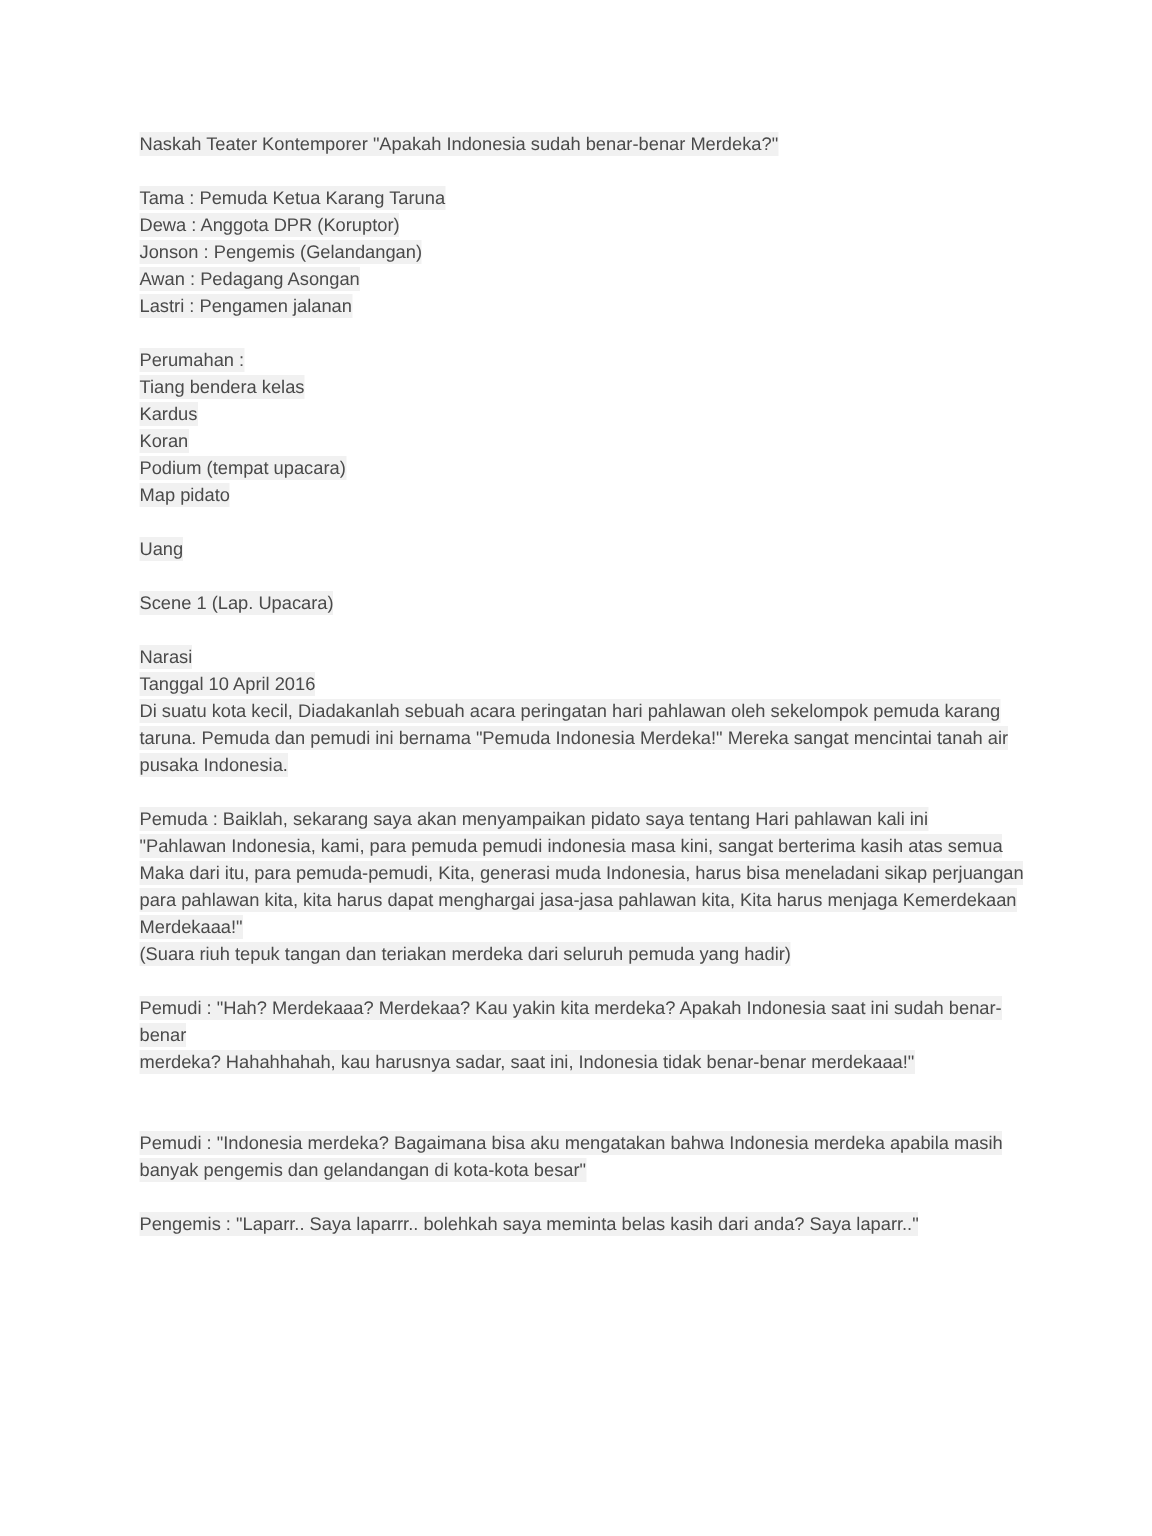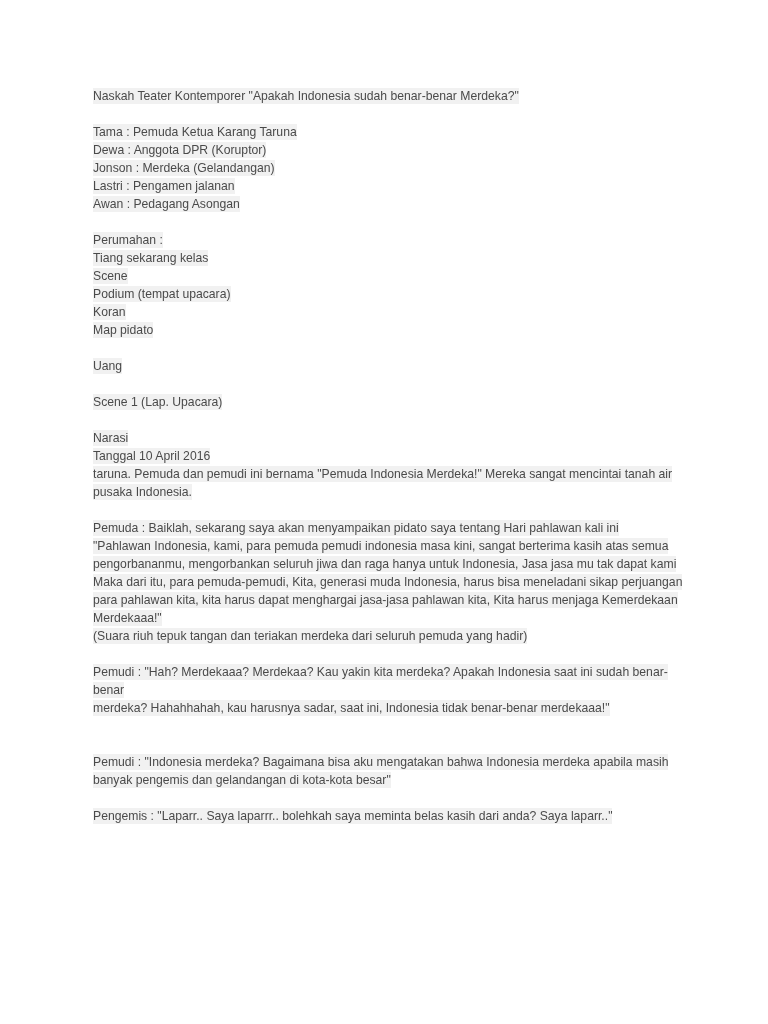--- a/index.html
+++ b/index.html
@@ -21,50 +21,50 @@
 </head>
 <body>
 
 <div class="page">
   <span class="line"><span class="hl">Naskah Teater Kontemporer "Apakah Indonesia sudah benar-benar Merdeka?"</span></span>
   <span class="line blank"></span>
 
   <div>
     <span class="line"><span class="hl">Tama : Pemuda Ketua Karang Taruna</span></span>
     <span class="line"><span class="hl">Dewa : Anggota DPR (Koruptor)</span></span>
-    <span class="line"><span class="hl">Jonson : Merdeka (Gelandangan)</span></span>
+    <span class="line"><span class="hl">Jonson : Pengemis (Gelandangan)</span></span>
+    <span class="line"><span class="hl">Awan : Pedagang Asongan</span></span>
     <span class="line"><span class="hl">Lastri : Pengamen jalanan</span></span>
-    <span class="line"><span class="hl">Awan : Pedagang Asongan</span></span>
   </div>
   <span class="line blank"></span>
 
   <div>
     <span class="line"><span class="hl">Perumahan :</span></span>
-    <span class="line"><span class="hl">Tiang sekarang kelas</span></span>
-    <span class="line"><span class="hl">Scene</span></span>
+    <span class="line"><span class="hl">Tiang bendera kelas</span></span>
+    <span class="line"><span class="hl">Kardus</span></span>
+    <span class="line"><span class="hl">Koran</span></span>
     <span class="line"><span class="hl">Podium (tempat upacara)</span></span>
-    <span class="line"><span class="hl">Koran</span></span>
     <span class="line"><span class="hl">Map pidato</span></span>
     <span class="line blank"></span>
     <span class="line"><span class="hl">Uang</span></span>
   </div>
   <span class="line blank"></span>
 
   <div>
     <span class="line"><span class="hl">Scene 1 (Lap. Upacara)</span></span>
     <span class="line blank"></span>
     <span class="line"><span class="hl">Narasi</span></span>
     <span class="line"><span class="hl">Tanggal 10 April 2016</span></span>
+    <span class="line"><span class="hl">Di suatu kota kecil, Diadakanlah sebuah acara peringatan hari pahlawan oleh sekelompok pemuda karang</span></span>
     <span class="line"><span class="hl">taruna. Pemuda dan pemudi ini bernama "Pemuda Indonesia Merdeka!" Mereka sangat mencintai tanah air</span></span>
     <span class="line"><span class="hl">pusaka Indonesia.</span></span>
     <span class="line blank"></span>
 
     <span class="line"><span class="hl">Pemuda : Baiklah, sekarang saya akan menyampaikan pidato saya tentang Hari pahlawan kali ini</span></span>
     <span class="line"><span class="hl">"Pahlawan Indonesia, kami, para pemuda pemudi indonesia masa kini, sangat berterima kasih atas semua</span></span>
-    <span class="line"><span class="hl">pengorbananmu, mengorbankan seluruh jiwa dan raga hanya untuk Indonesia, Jasa jasa mu tak dapat kami</span></span>
     <span class="line"><span class="hl">Maka dari itu, para pemuda-pemudi, Kita, generasi muda Indonesia, harus bisa meneladani sikap perjuangan</span></span>
     <span class="line"><span class="hl">para pahlawan kita, kita harus dapat menghargai jasa-jasa pahlawan kita, Kita harus menjaga Kemerdekaan</span></span>
     <span class="line"><span class="hl">Merdekaaa!"</span></span>
     <span class="line"><span class="hl">(Suara riuh tepuk tangan dan teriakan merdeka dari seluruh pemuda yang hadir)</span></span>
     <span class="line blank"></span>
 
     <span class="line"><span class="hl">Pemudi : "Hah? Merdekaaa? Merdekaa? Kau yakin kita merdeka? Apakah Indonesia saat ini sudah benar-benar</span></span>
     <span class="line"><span class="hl">merdeka? Hahahhahah, kau harusnya sadar, saat ini, Indonesia tidak benar-benar merdekaaa!"</span></span>
   </div>
   <span class="line blank"></span>

